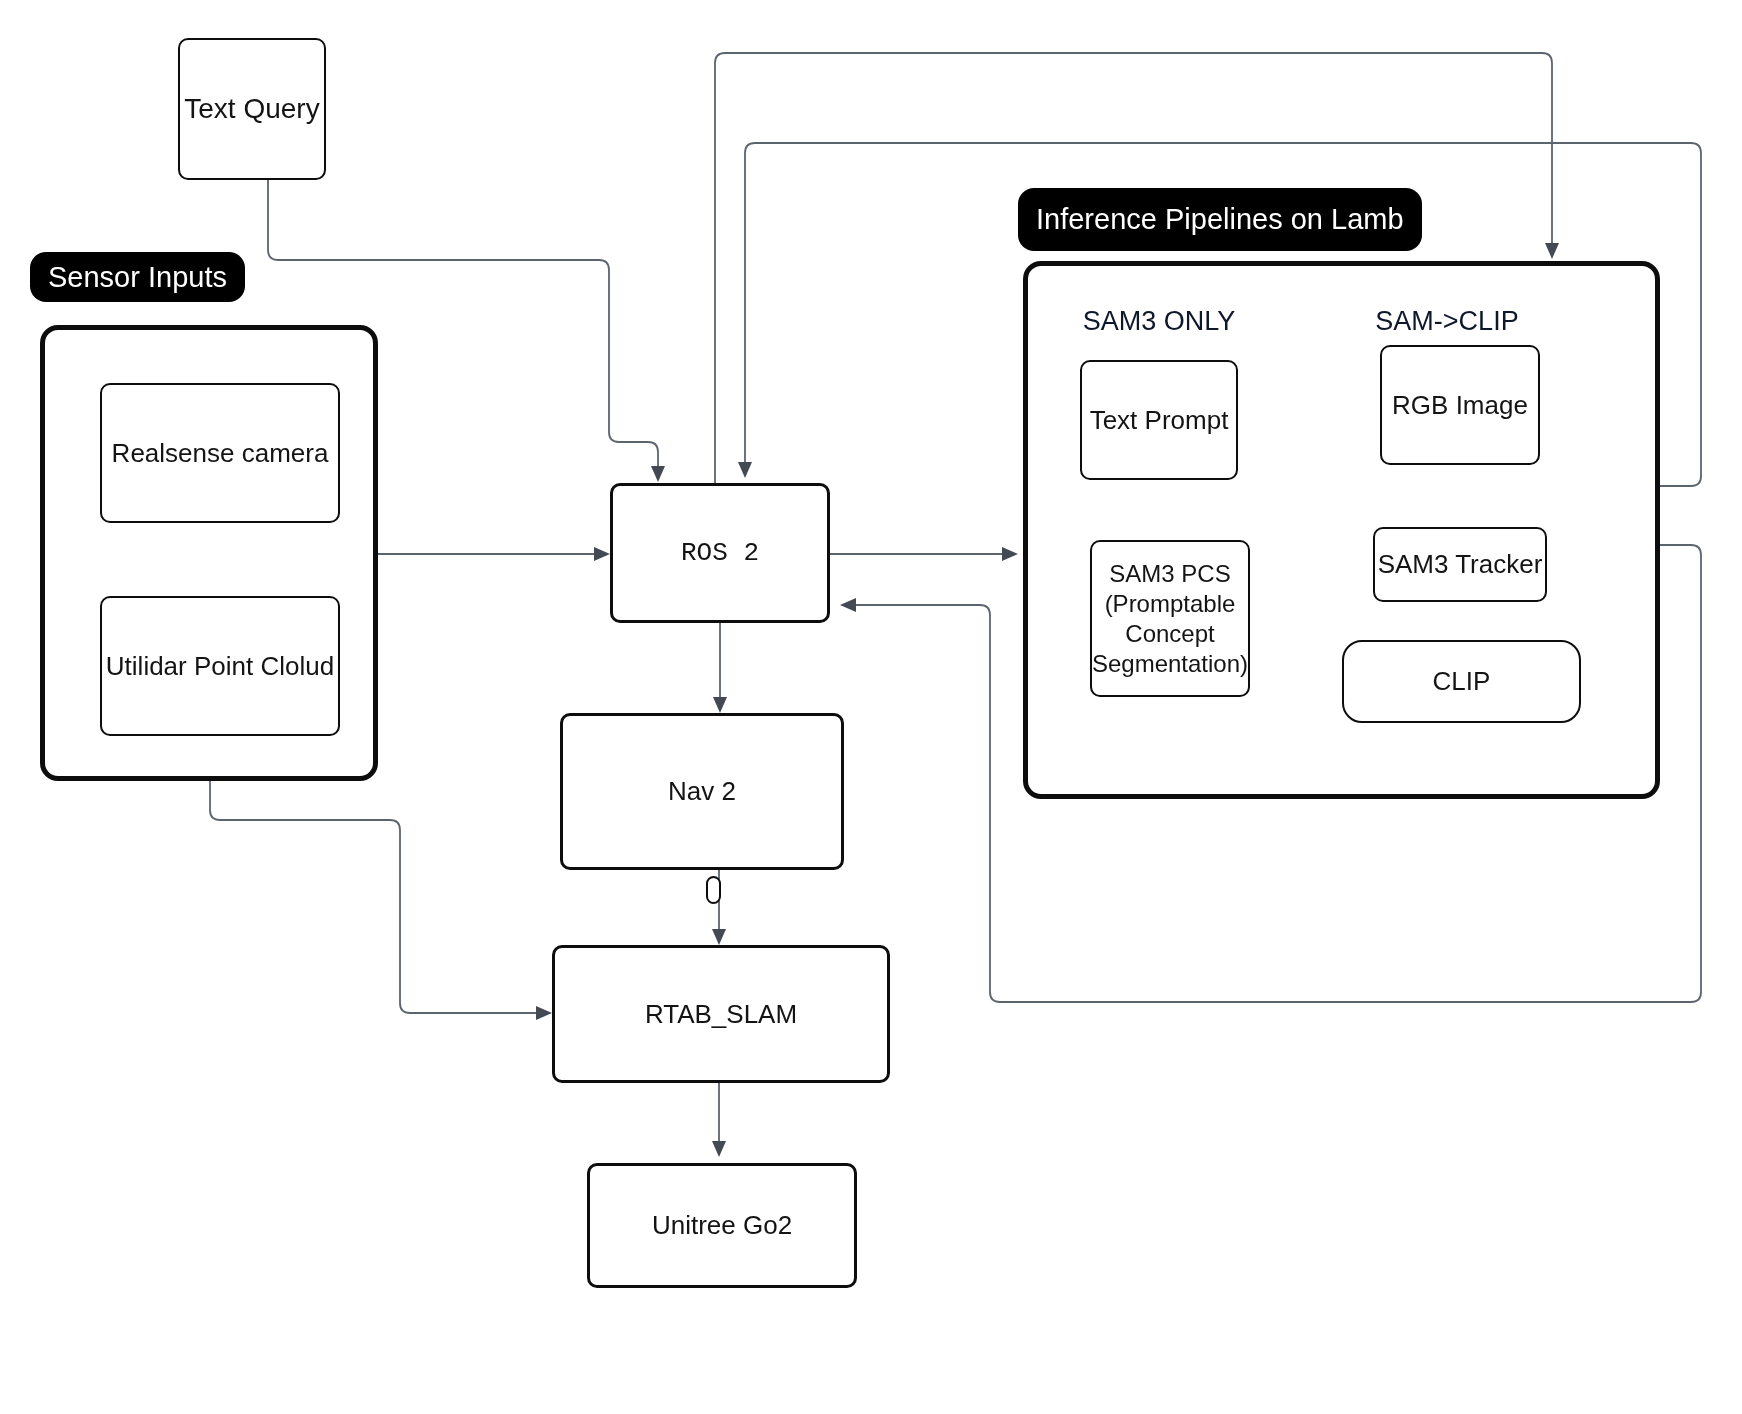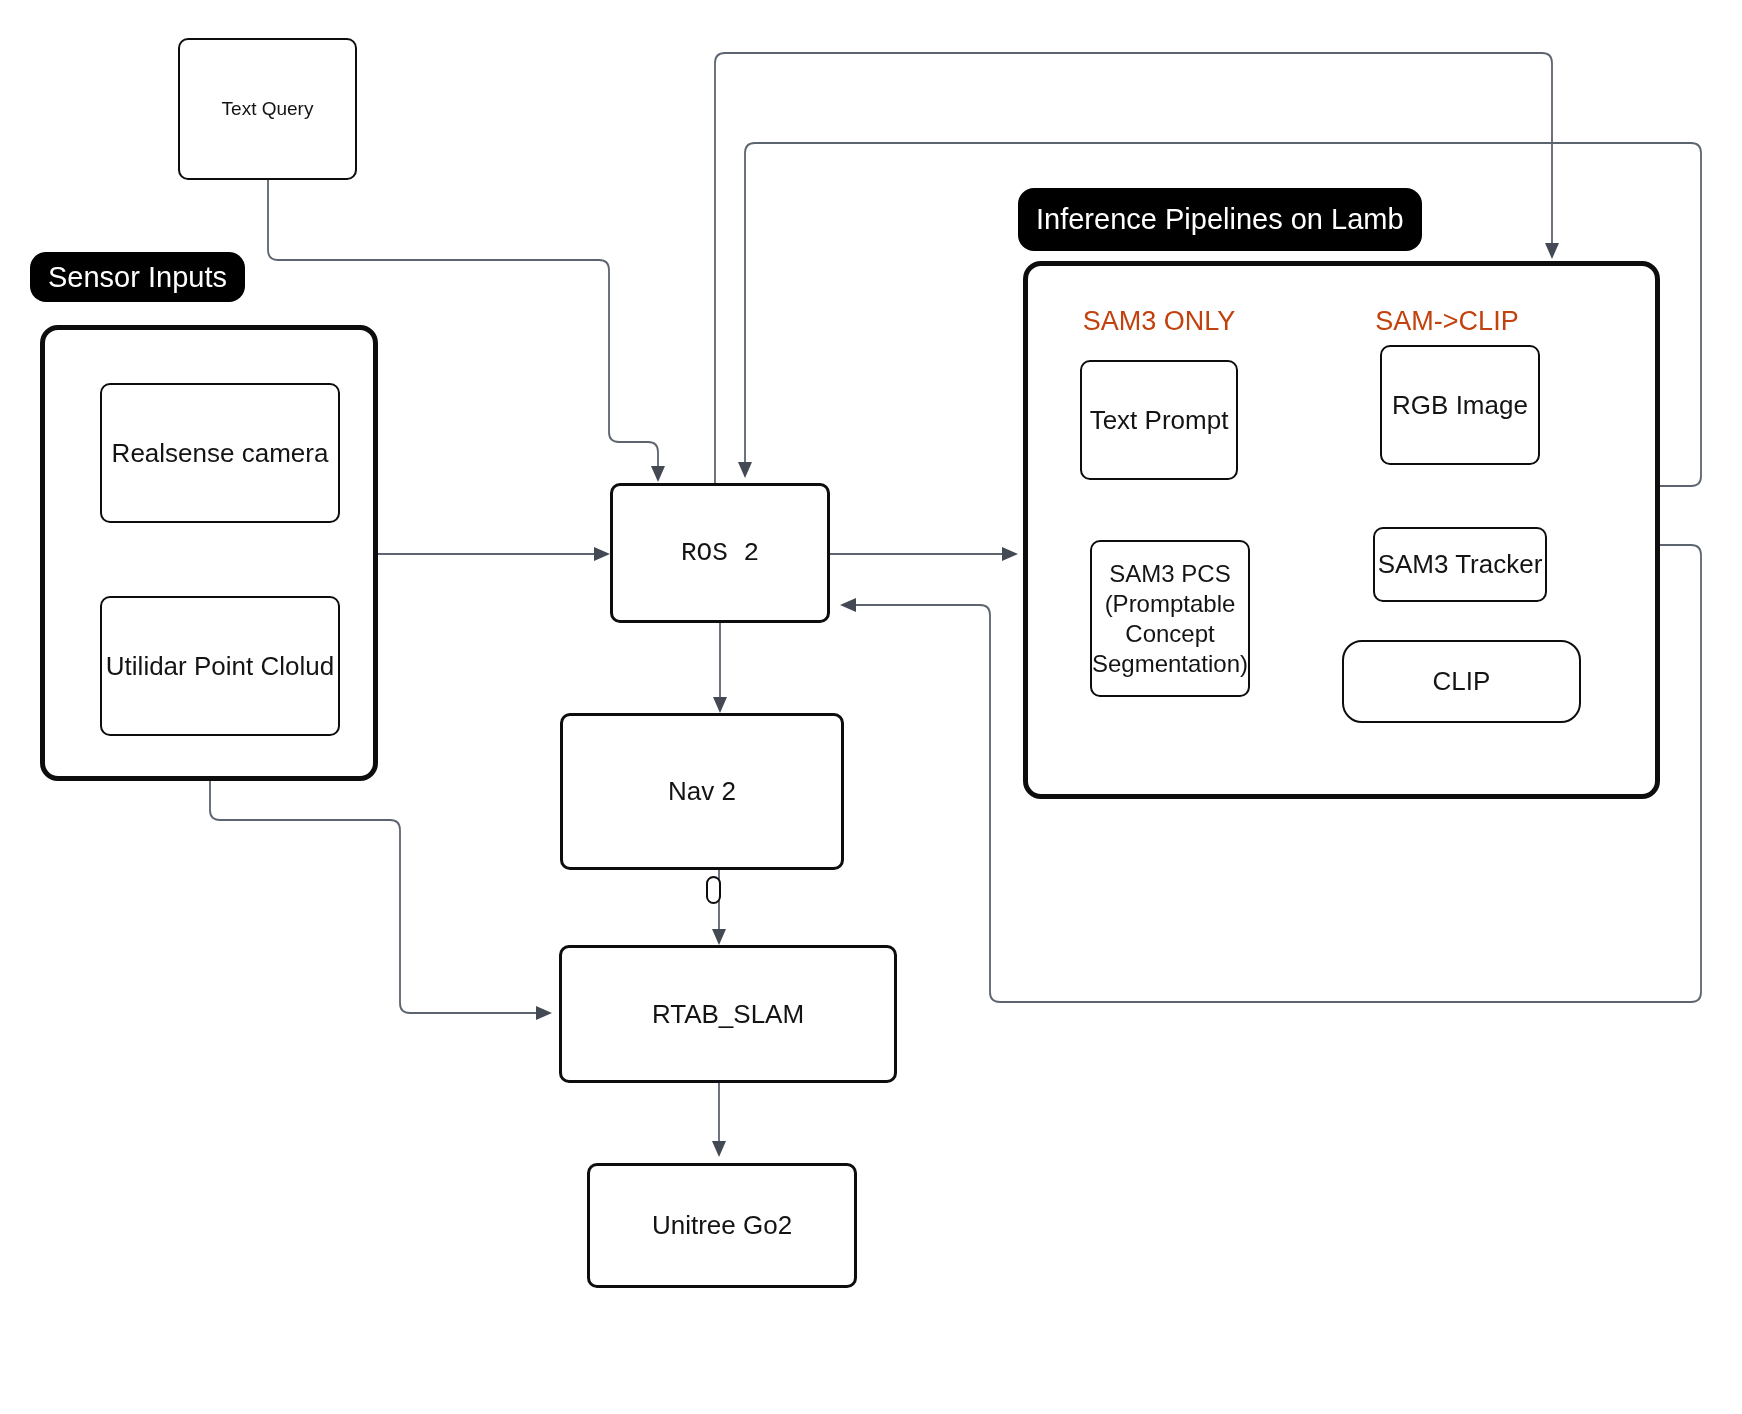--- a/index.html
+++ b/index.html
@@ -20,21 +20,21 @@
     position:absolute;box-sizing:border-box;background:#ffffff;
     border:5px solid #0d0d0d;border-radius:18px;
   }
   .pill{
     position:absolute;box-sizing:border-box;background:#000000;color:#ffffff;
     border-radius:16px;display:inline-flex;align-items:center;justify-content:center;
     font-size:29px;padding:0 18px;white-space:nowrap;
   }
   .col-heading{
     position:absolute;width:200px;text-align:center;
-    font-size:27px;color:#c2410c;white-space:nowrap;
+    font-size:27px;color:#0f172a;white-space:nowrap;
   }
   .prewrap{white-space:pre-line;}
   .capsule{
     position:absolute;box-sizing:border-box;background:#ffffff;
     border:2.5px solid #0d0d0d;border-radius:8px;
   }
 </style>
 </head>
 <body>
 
@@ -87,31 +87,31 @@
   <div class="group" style="left:1023px;top:261px;width:637px;height:538px;"></div>
 
   <div class="pill" style="left:30px;top:252px;height:50px;">Sensor Inputs</div>
 
   <div class="pill" style="left:1018px;top:188px;height:63px;">Inference Pipelines on Lamb</div>
 
   <div class="col-heading" style="left:1059px;top:306px;">SAM3 ONLY</div>
 
   <div class="col-heading" style="left:1347px;top:306px;">SAM-&gt;CLIP</div>
 
-  <div class="node" style="left:178px;top:38px;width:179px;height:142px;font-size:19px;">Text Query</div>
+  <div class="node" style="left:178px;top:38px;width:148px;height:142px;font-size:28px;">Text Query</div>
 
   <div class="node" style="left:100px;top:383px;width:240px;height:140px;">Realsense camera</div>
 
   <div class="node" style="left:100px;top:583px;width:240px;height:140px;margin-top:13px;">Utilidar Point Clolud</div>
 
   <div class="node mid" style="left:610px;top:483px;width:220px;height:140px;font-family:Liberation Mono, monospace;">ROS 2</div>
 
   <div class="node mid" style="left:560px;top:713px;width:284px;height:157px;">Nav 2</div>
 
-  <div class="node mid" style="left:552px;top:945px;width:338px;height:138px;margin-left:7px;">RTAB_SLAM</div>
+  <div class="node mid" style="left:552px;top:945px;width:338px;height:138px;">RTAB_SLAM</div>
 
   <div class="node mid" style="left:587px;top:1163px;width:270px;height:125px;">Unitree Go2</div>
 
   <div class="node" style="left:1080px;top:360px;width:158px;height:120px;">Text Prompt</div>
 
   <div class="node prewrap" style="left:1090px;top:540px;width:160px;height:157px;font-size:24px;line-height:1.25;">SAM3 PCS
 (Promptable
 Concept
 Segmentation)</div>
 

